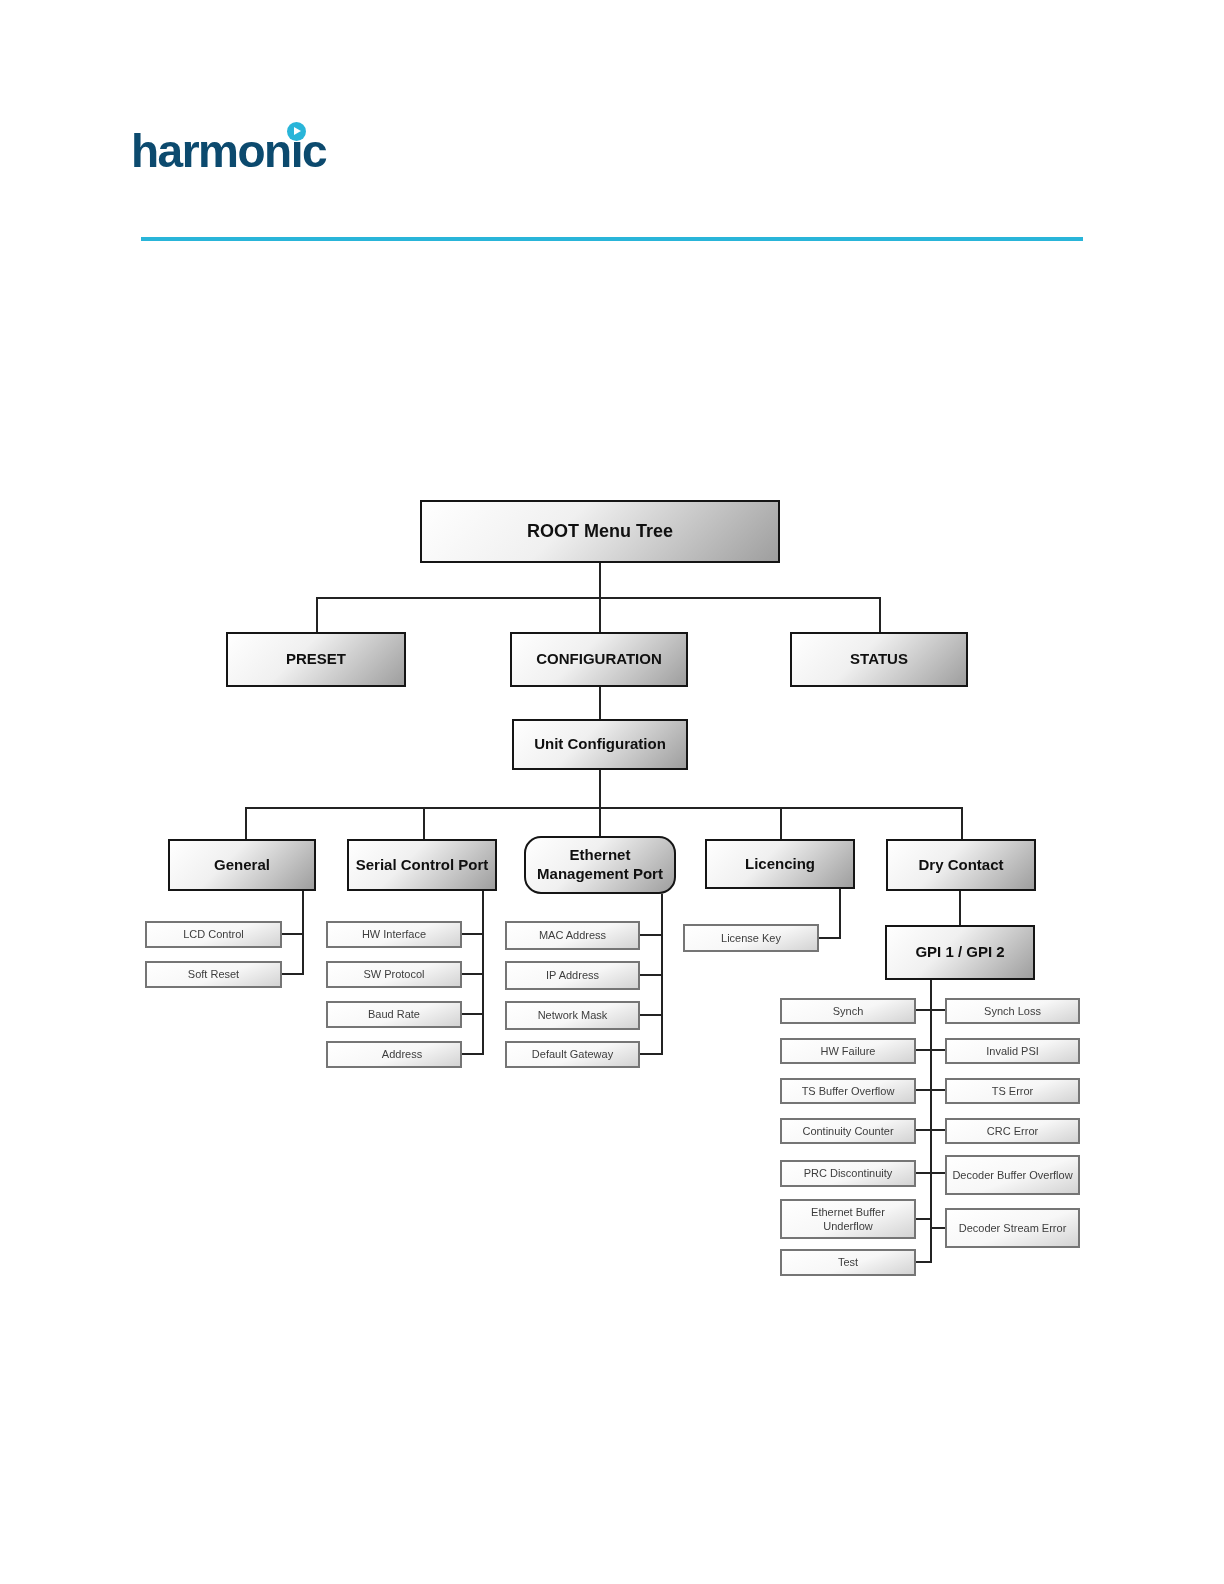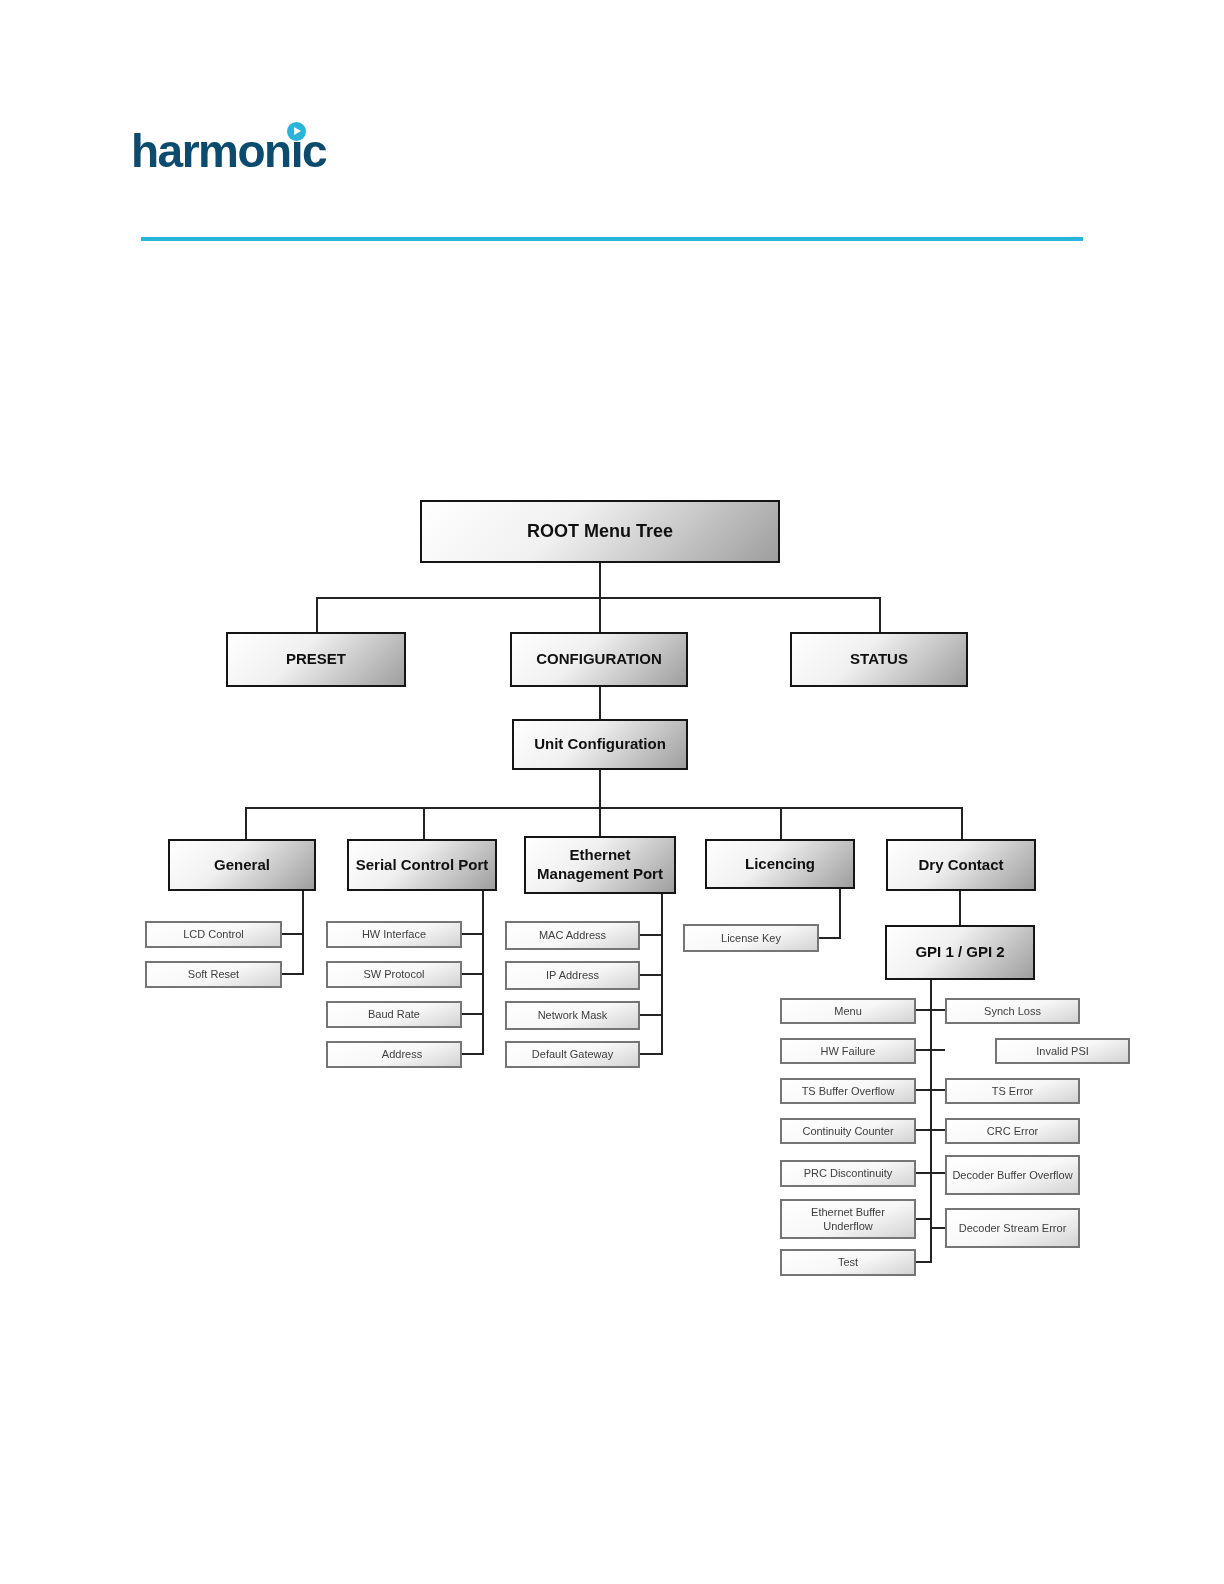--- a/index.html
+++ b/index.html
@@ -121,40 +121,40 @@
     <div class="line" style="left:930px;top:1227px;width:15px;height:2px;"></div>
     <div class="line" style="left:916px;top:1261px;width:16px;height:2px;"></div>
 
     <div class="node main root" style="left:420px;top:500px;width:360px;height:63px;">ROOT Menu Tree</div>
     <div class="node main" style="left:226px;top:632px;width:180px;height:55px;">PRESET</div>
     <div class="node main" style="left:510px;top:632px;width:178px;height:55px;">CONFIGURATION</div>
     <div class="node main" style="left:790px;top:632px;width:178px;height:55px;">STATUS</div>
     <div class="node main" style="left:512px;top:719px;width:176px;height:51px;">Unit Configuration</div>
     <div class="node main" style="left:168px;top:839px;width:148px;height:52px;">General</div>
     <div class="node main" style="left:347px;top:839px;width:150px;height:52px;">Serial Control Port</div>
-    <div class="node main" style="left:524px;top:836px;width:152px;height:58px;">Ethernet Management Port</div>
+    <div class="node main" style="left:524px;top:836px;width:152px;height:58px;border-radius:17px;">Ethernet Management Port</div>
     <div class="node main" style="left:705px;top:839px;width:150px;height:50px;text-align:right;">Licencing</div>
     <div class="node main" style="left:886px;top:839px;width:150px;height:52px;">Dry Contact</div>
     <div class="node main" style="left:885px;top:925px;width:150px;height:55px;">GPI 1 / GPI 2</div>
 
     <div class="node leaf" style="left:145px;top:921px;width:137px;height:27px;">LCD Control</div>
     <div class="node leaf" style="left:145px;top:961px;width:137px;height:27px;text-align:center;">Soft Reset</div>
     <div class="node leaf" style="left:326px;top:921px;width:136px;height:27px;">HW Interface</div>
     <div class="node leaf" style="left:326px;top:961px;width:136px;height:27px;">SW Protocol</div>
     <div class="node leaf" style="left:326px;top:1001px;width:136px;height:27px;">Baud Rate</div>
     <div class="node leaf" style="left:326px;top:1041px;width:136px;height:27px;padding-left:20px;">Address</div>
     <div class="node leaf" style="left:505px;top:921px;width:135px;height:29px;">MAC Address</div>
     <div class="node leaf" style="left:505px;top:961px;width:135px;height:29px;">IP Address</div>
     <div class="node leaf" style="left:505px;top:1001px;width:135px;height:29px;">Network Mask</div>
     <div class="node leaf" style="left:505px;top:1041px;width:135px;height:27px;">Default Gateway</div>
     <div class="node leaf" style="left:683px;top:924px;width:136px;height:28px;">License Key</div>
-    <div class="node leaf" style="left:780px;top:998px;width:136px;height:26px;">Menu</div>
+    <div class="node leaf" style="left:780px;top:998px;width:136px;height:26px;">Synch</div>
     <div class="node leaf" style="left:945px;top:998px;width:135px;height:26px;">Synch Loss</div>
     <div class="node leaf" style="left:780px;top:1038px;width:136px;height:26px;">HW Failure</div>
-    <div class="node leaf" style="left:995px;top:1038px;width:135px;height:26px;">Invalid PSI</div>
+    <div class="node leaf" style="left:945px;top:1038px;width:135px;height:26px;">Invalid PSI</div>
     <div class="node leaf" style="left:780px;top:1078px;width:136px;height:26px;">TS Buffer Overflow</div>
     <div class="node leaf" style="left:945px;top:1078px;width:135px;height:26px;">TS Error</div>
     <div class="node leaf" style="left:780px;top:1118px;width:136px;height:26px;">Continuity Counter</div>
     <div class="node leaf" style="left:945px;top:1118px;width:135px;height:26px;">CRC Error</div>
     <div class="node leaf" style="left:780px;top:1160px;width:136px;height:27px;">PRC Discontinuity</div>
     <div class="node leaf" style="left:945px;top:1155px;width:135px;height:40px;">Decoder Buffer Overflow</div>
     <div class="node leaf" style="left:780px;top:1199px;width:136px;height:40px;">Ethernet Buffer Underflow</div>
     <div class="node leaf" style="left:945px;top:1208px;width:135px;height:40px;">Decoder Stream Error</div>
     <div class="node leaf" style="left:780px;top:1249px;width:136px;height:27px;">Test</div>
 

